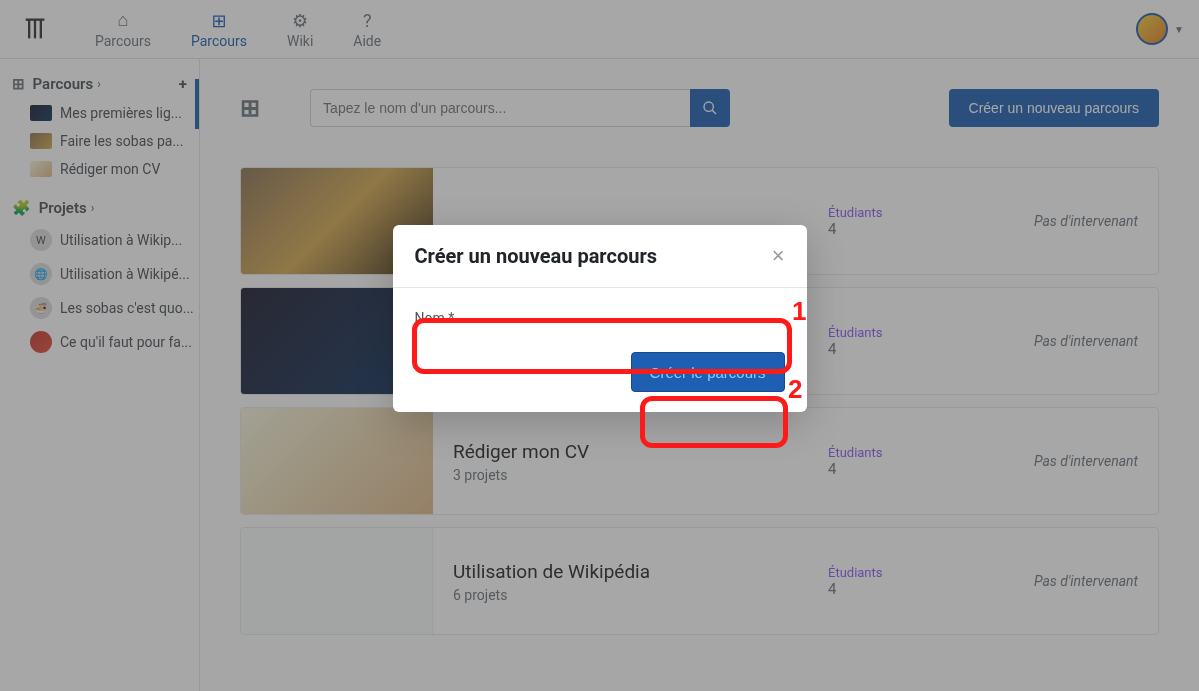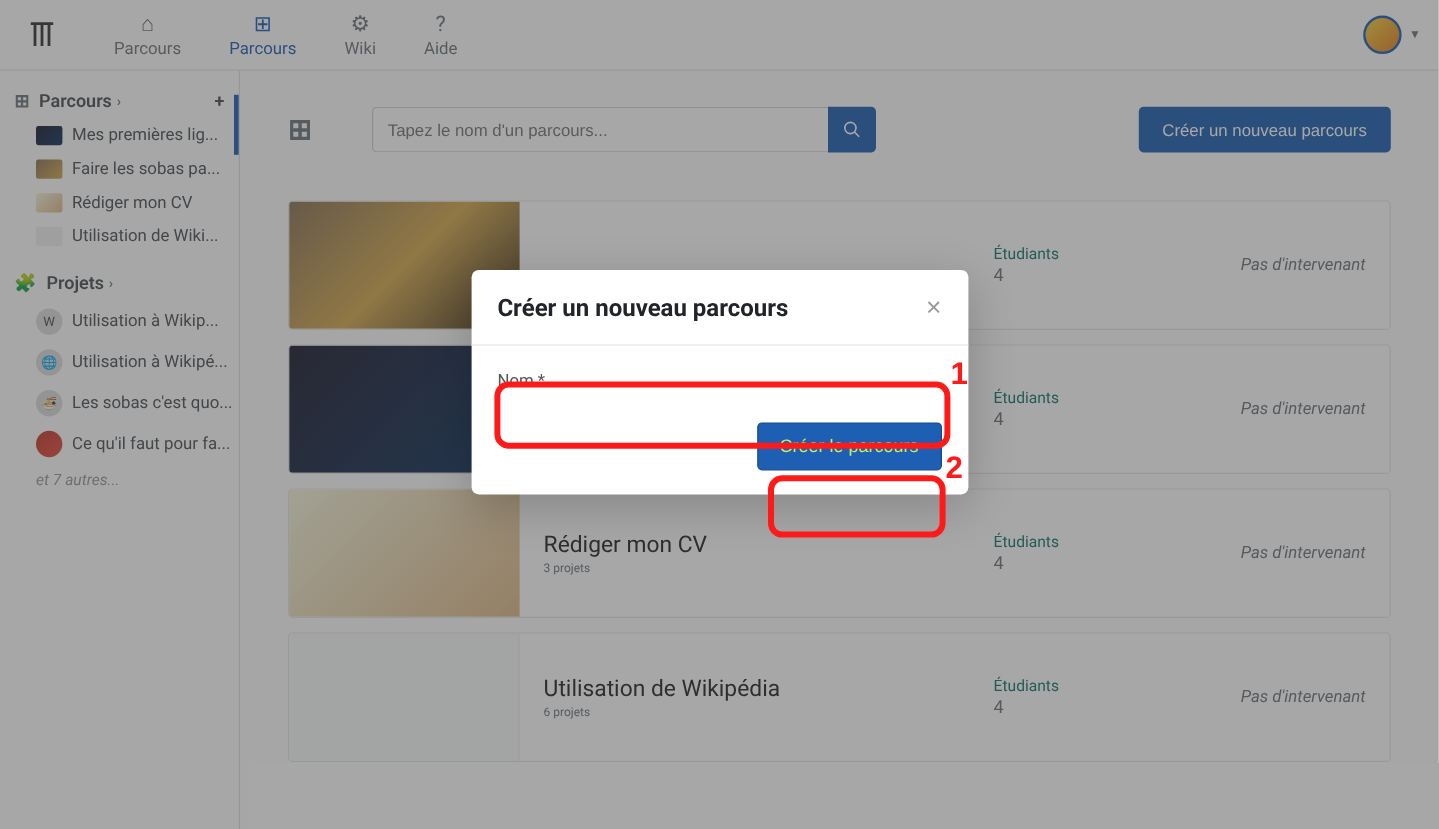--- a/index.html
+++ b/index.html
@@ -46,37 +46,37 @@
 .cards { display: flex; flex-direction: column; gap: 12px; }
 .card { display: flex; border: 1px solid #e5e5e5; border-radius: 4px; background: #fff; height: 108px; overflow: hidden; }
 .card-img { width: 192px; height: 100%; background: #999; flex-shrink: 0; }
 .card-img.soba { background: linear-gradient(135deg,#8b7355,#d4a94e,#3d3020); }
 .card-img.code { background: linear-gradient(135deg,#1a1a2e,#0f3460); }
 .card-img.cv { background: linear-gradient(135deg,#f5f5dc,#deb887); }
 .card-img.wiki { background: #f8f9fa; border-right: 1px solid #eee; }
 .card-body { flex: 1; padding: 20px; display: flex; align-items: center; }
 .card-main { flex: 1; }
 .card-title { font-size: 19px; font-weight: 400; margin-bottom: 4px; }
-.card-sub { font-size: 10px; color: #6c757d; }
+.card-sub { font-size: 14px; color: #6c757d; }
 .card-col { width: 150px; }
-.card-label { font-size: 13px; color: #0f766e; }
+.card-label { font-size: 13px; color: #8b5cf6; }
 .card-val { font-size: 15px; color: #6c757d; }
 .card-right { width: 160px; font-style: italic; color: #6c757d; text-align: right; font-size: 14px; }
 
 
 .overlay { position: absolute; inset: 0; background: rgba(60,60,60,0.45); display: flex; align-items: flex-start; justify-content: center; padding-top: 225px; }
 .modal { width: 414px; background: #fff; border-radius: 6px; box-shadow: 0 10px 40px rgba(0,0,0,0.2); }
 .modal-header { padding: 18px 22px; border-bottom: 1px solid #e5e5e5; display: flex; align-items: center; }
 .modal-title { font-size: 20px; font-weight: 700; flex: 1; }
 .modal-close { color: #999; font-size: 22px; cursor: pointer; background: none; border: none; }
 .modal-body { padding: 22px; }
 .form-label { font-size: 14px; color: #555; margin-bottom: 4px; display: block; }
 .form-input { width: 100%; height: 40px; border: 1px solid #ced4da; border-radius: 4px; padding: 0 12px; font-size: 15px; }
 .modal-footer { padding: 0 22px 20px; display: flex; justify-content: flex-end; }
-.modal-submit { height: 40px; padding: 0 18px; background: #1e5fb3; color: #bef264; border: 1px solid #164a8f; border-radius: 4px; font-size: 15px; cursor: pointer; }
+.modal-submit { height: 40px; padding: 0 18px; background: #1e5fb3; color: #7dd3fc; border: 1px solid #164a8f; border-radius: 4px; font-size: 15px; cursor: pointer; }
 
 
 .anno { position: absolute; border: 5px solid #ff1a1a; border-radius: 12px; pointer-events: none; }
 .anno-num { position: absolute; color: #ff1a1a; font-weight: 900; font-size: 26px; font-family: Arial; }
 .anno1 { top: 318px; left: 412px; width: 380px; height: 56px; }
 .anno1n { top: 296px; left: 792px; }
 .anno2 { top: 396px; left: 640px; width: 148px; height: 52px; }
 .anno2n { top: 374px; left: 788px; }
 </style>
 </head>
@@ -132,24 +132,20 @@
             <span>Mes premières lig...</span>
           </li>
         <li class="side-item">
             <span class="thumb" style="background:linear-gradient(135deg,#8b7355,#d4a94e)"></span>
             <span>Faire les sobas pa...</span>
           </li>
         <li class="side-item">
             <span class="thumb" style="background:linear-gradient(135deg,#f5f5dc,#deb887)"></span>
             <span>Rédiger mon CV</span>
           </li>
-        <li class="side-item">
-            <span class="thumb" style="background:#f0f0f0"></span>
-            <span>Utilisation de Wiki...</span>
-          </li>
       </ul>
     </div>
     <div class="side-section">
       <div class="side-header">
         <span class="sh-icon">🧩</span>
         <span>Projets</span>
         <span class="sh-chev">›</span>
       </div>
       <ul class="side-list">
         <li class="side-item">
@@ -162,21 +158,20 @@
           </li>
         <li class="side-item">
             <span class="picon">🍜</span>
             <span>Les sobas c'est quo...</span>
           </li>
         <li class="side-item">
             <span class="picon" style="background:linear-gradient(135deg,#c0392b,#e74c3c)"></span>
             <span>Ce qu'il faut pour fa...</span>
           </li>
       </ul>
-      <div class="side-more">et 7 autres...</div>
     </div>
   </div>
 
   <div class="content">
     <div class="content-header">
       <div class="page-title">
         <span class="pt-icon">⊞</span>
       </div>
       <div class="search-wrap">
         <input class="search-input" placeholder="Tapez le nom d'un parcours..." style="">

